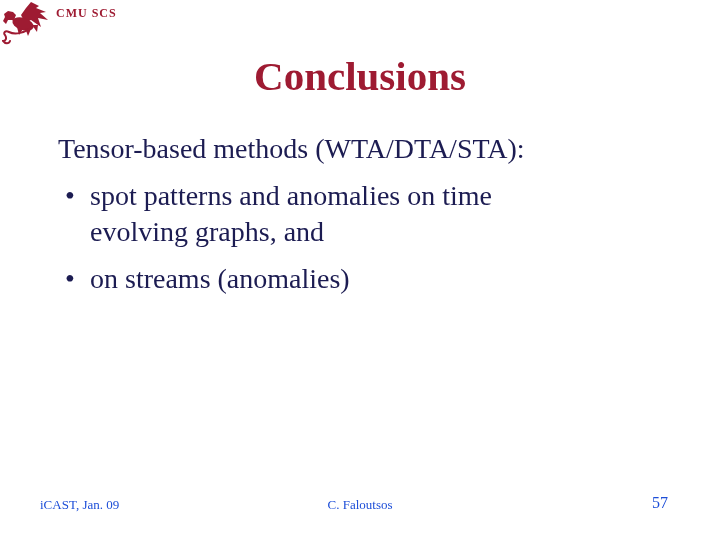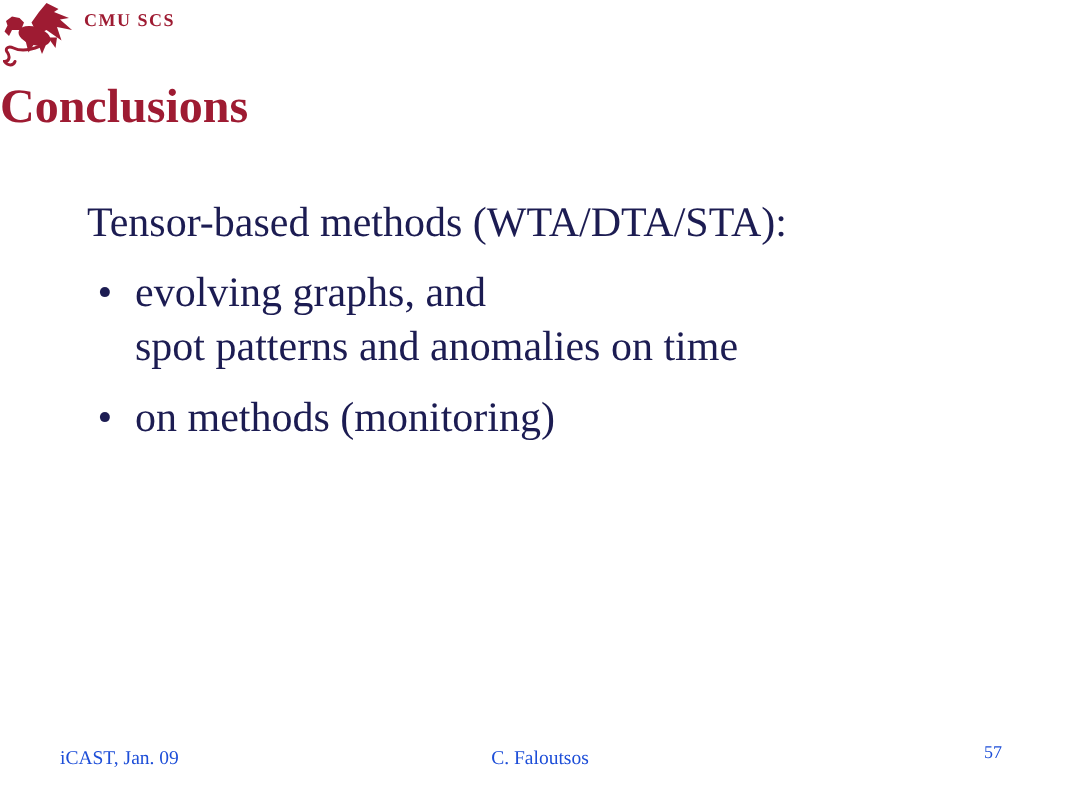--- a/index.html
+++ b/index.html
@@ -26,22 +26,22 @@
     font-weight: bold;
     letter-spacing: 1px;
     color: #9e1b32;
   }
   .title {
     position: absolute;
     left: 0;
     right: 0;
     top: 52px;
     margin: 0;
-    text-align: left;
-    font-size: 32px;
+    text-align: center;
+    font-size: 41px;
     font-weight: bold;
     color: #9e1b32;
   }
   .content {
     position: absolute;
     left: 58px;
     right: 20px;
     top: 119px;
     color: #1c1c52;
     font-size: 28px;
@@ -75,21 +75,21 @@
     position: absolute;
     left: 0;
     right: 0;
     top: 494px;
     height: 26px;
     color: #1d4ed8;
     font-size: 13px;
   }
   .f-left  { position: absolute; left: 40px; top: 3px; }
   .f-center{ position: absolute; left: 0; right: 0; top: 3px; text-align: center; }
-  .f-right { position: absolute; right: 52px; top: 0; font-size: 12px; }
+  .f-right { position: absolute; right: 52px; top: 0; font-size: 16px; }
 </style>
 </head>
 <body>
 
 <div class="slide">
 
   <span class="logo">
     <svg width="52" height="54" viewBox="0 0 52 54" xmlns="http://www.w3.org/2000/svg" aria-hidden="true">
       <g fill="#9e1b32">
         <polygon points="29,0 37,4 34,6 44,10 38,11 46,18 36,16 39,25 29,18 23,21 19,13 24,6"></polygon>
@@ -106,28 +106,28 @@
   <span class="brand">CMU SCS</span>
 
   <h1 class="title">Conclusions</h1>
 
   <div class="content">
     <p class="lead">Tensor-based methods (WTA/DTA/STA):</p>
     <ul class="bullets">
       <li>
         <span class="bullet-marker">•</span>
         <span class="li-lines">
+          <span class="line">spot patterns and anomalies on time</span>
           <span class="line">evolving graphs, and</span>
-          <span class="line">spot patterns and anomalies on time</span>
         </span>
       </li>
       <li>
         <span class="bullet-marker">•</span>
         <span class="li-lines">
-          <span class="line">on methods (monitoring)</span>
+          <span class="line">on streams (anomalies)</span>
         </span>
       </li>
     </ul>
   </div>
 
   <div class="footer">
     <span class="f-left">iCAST, Jan. 09</span>
     <span class="f-center">C. Faloutsos</span>
     <span class="f-right">57</span>
   </div>

